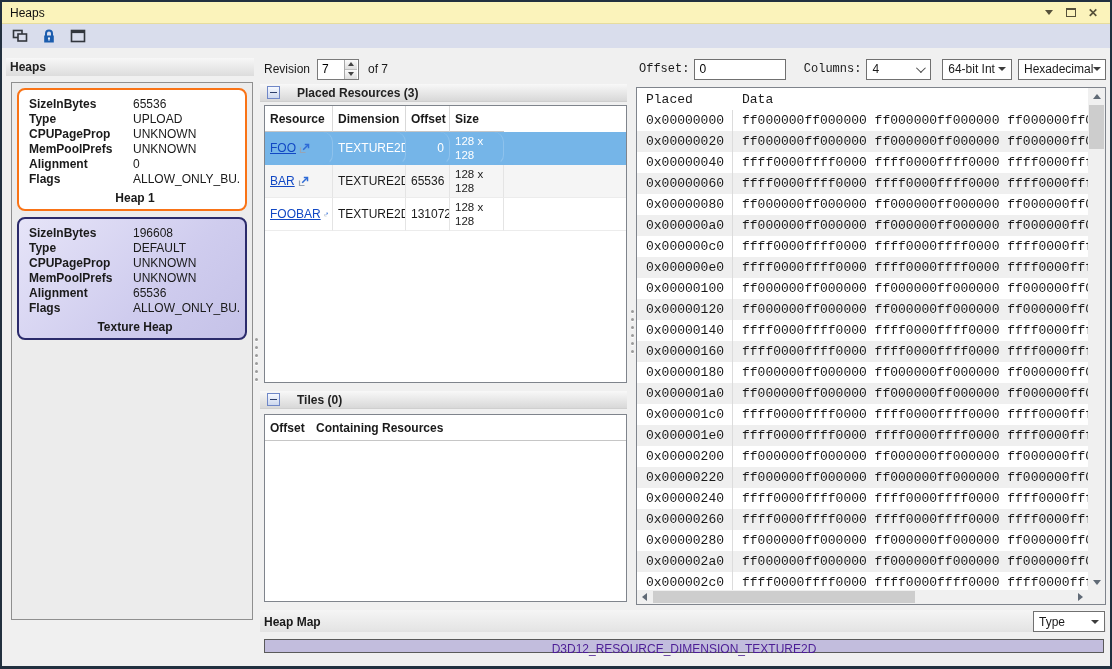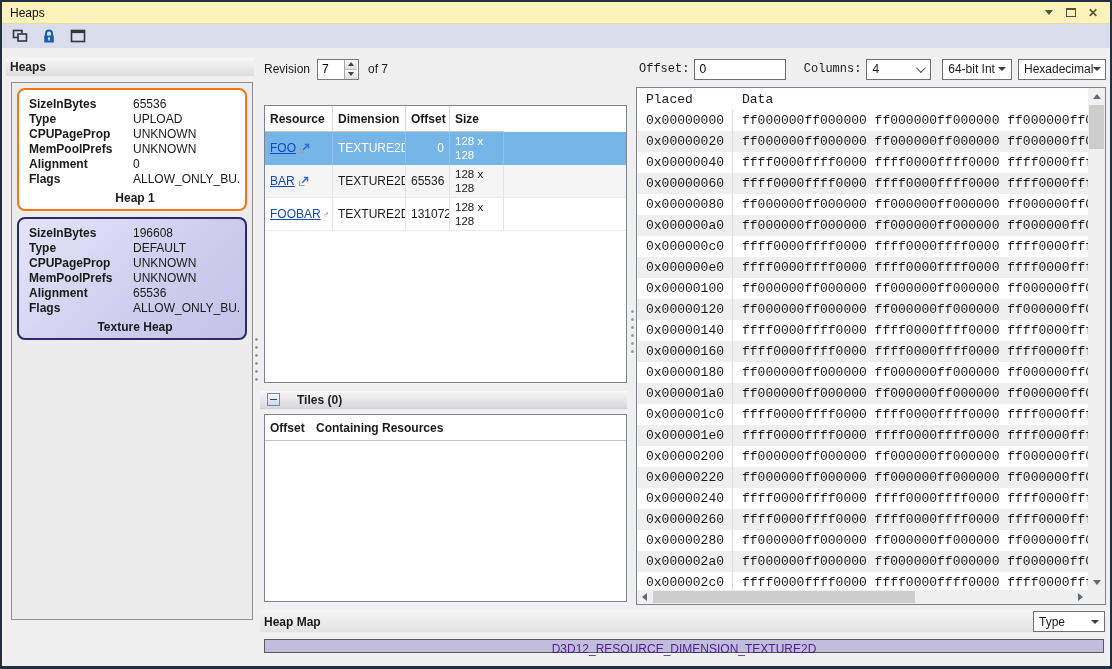--- a/index.html
+++ b/index.html
@@ -96,21 +96,21 @@
   .pr-th.num { text-align: right; }
   .pr-th:last-child { border-right: none; }
   .res-row { height: 33px; cursor: default; }
   .res-row > div {
     padding: 2px 4px 0 5px; border-right: 1px solid #e4e4e4; border-bottom: 1px solid #ececec;
     overflow: hidden; line-height: 14px;
   }
   .res-row > div:last-child { border-right: none; }
   .res-row:nth-child(even) { background: #f5f5f5; }
   .res-row.selected { background: #75b5e8; color: #fff; }
-  .res-row.selected > div { border-right-color: #8ec2ec; border-bottom-color: #75b5e8; }
+  .res-row.selected > div { border-right-color: #8ec2ec; border-bottom-color: #75b5e8; border-radius: 10px; }
   .res-cell-resource { display: flex; align-items: center; gap: 3px; padding-top: 0 !important; }
   .res-link { color: #1148c4; text-decoration: underline; cursor: pointer; }
   .cell-num { text-align: right; padding-right: 5px !important; padding-top: 9px !important; }
   .cell-dim { padding-top: 9px !important; }
   .cell-size { font-size: 11.5px; }
 
   .tiles-header { top: 343px; }
   .tiles-table {
     position: absolute; top: 366px; left: 4px; right: 3px; height: 188px;
     border: 1px solid #7f848c; background: #fff; overflow: hidden;
@@ -313,20 +313,26 @@
               <i class="tri-up-s"></i>
             </span>
           <span>
               <i class="tri-dn-s"></i>
             </span>
         </span>
       </span>
       <span class="rev-of">of 7</span>
     </div>
 
+    <div class="section-header pr-header">
+      <span class="collapse-btn">
+          <i></i>
+        </span>
+      <span class="section-title">Placed Resources (3)</span>
+    </div>
 
     <div class="pr-table">
       <div class="grid-5">
         <div class="pr-th">Resource</div>
         <div class="pr-th">Dimension</div>
         <div class="pr-th num">Offset</div>
         <div class="pr-th">Size</div>
       </div>
       <div>
 

